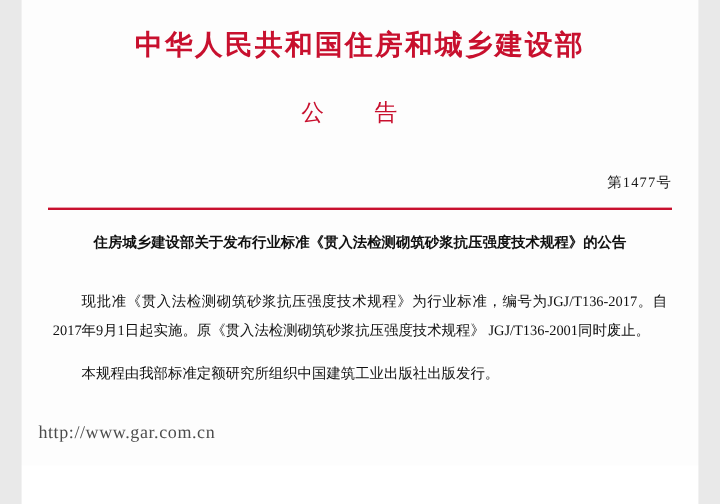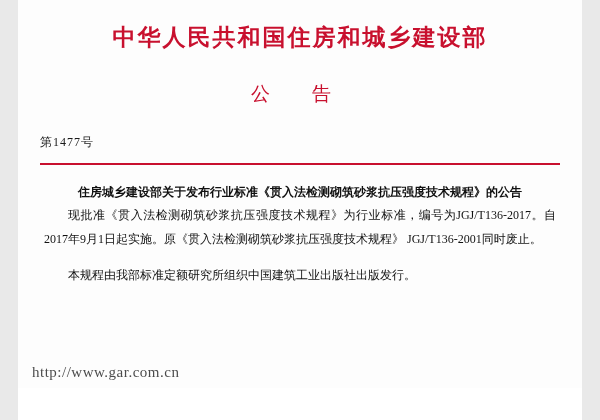--- a/index.html
+++ b/index.html
@@ -39,24 +39,24 @@
   .doc-subtitle {
     text-align: center;
     color: #c8102e;
     font-size: 19px;
     font-weight: normal;
     letter-spacing: 18px;
     margin-top: 28px;
     font-family: "DejaVu Serif", "Liberation Serif", serif;
   }
   .doc-number {
-    text-align: left;
+    text-align: right;
     color: #1a1a1a;
     font-size: 12px;
-    margin-top: 27px;
+    margin-top: 37px;
     letter-spacing: 1px;
   }
   .divider {
     margin-top: 12px;
     height: 2px;
     background: #c8102e;
     width: 100%;
   }
   .doc-heading {
     text-align: center;
@@ -64,42 +64,42 @@
     font-size: 12px;
     font-weight: bold;
     margin-top: 18px;
     padding: 0 6px;
     line-height: 1.5;
   }
   .para {
     color: #111111;
     font-size: 12px;
     line-height: 2.0;
-    margin-top: 2px;
+    margin-top: 28px;
     text-align: justify;
     text-indent: 24px;
     padding: 0 4px;
   }
   .para.second {
     margin-top: 12px;
   }
   .sign-block {
     margin-top: 34px;
     text-align: right;
     padding-right: 62px;
   }
   .sign-line {
     color: #111111;
     font-size: 12px;
     line-height: 2.0;
   }
   .watermark {
     position: absolute;
     left: 32px;
-    bottom: 7px;
+    bottom: 18px;
     color: #3c3c3c;
     font-size: 15px;
     font-family: "Liberation Serif", serif;
     opacity: 0.92;
     letter-spacing: 0.5px;
   }
   .edge-left, .edge-right {
     position: absolute;
     top: 0;
     width: 18px;

